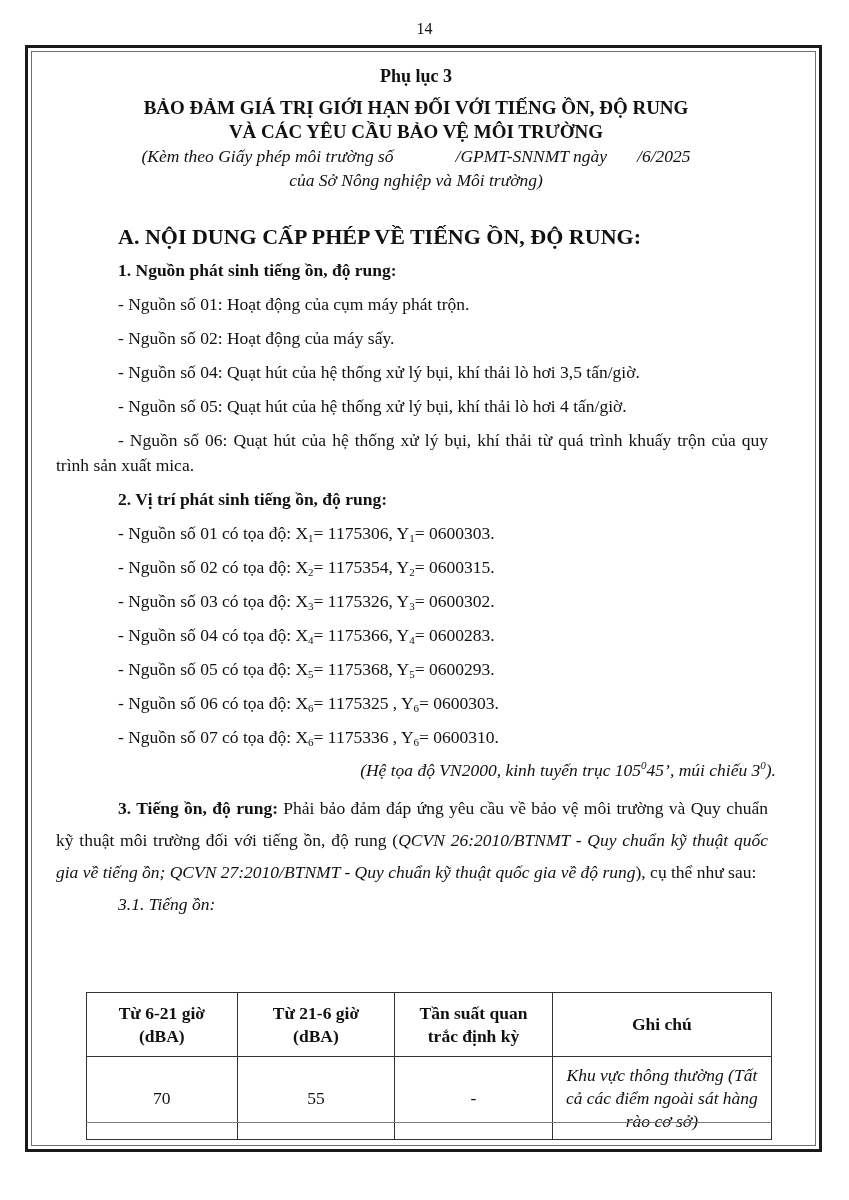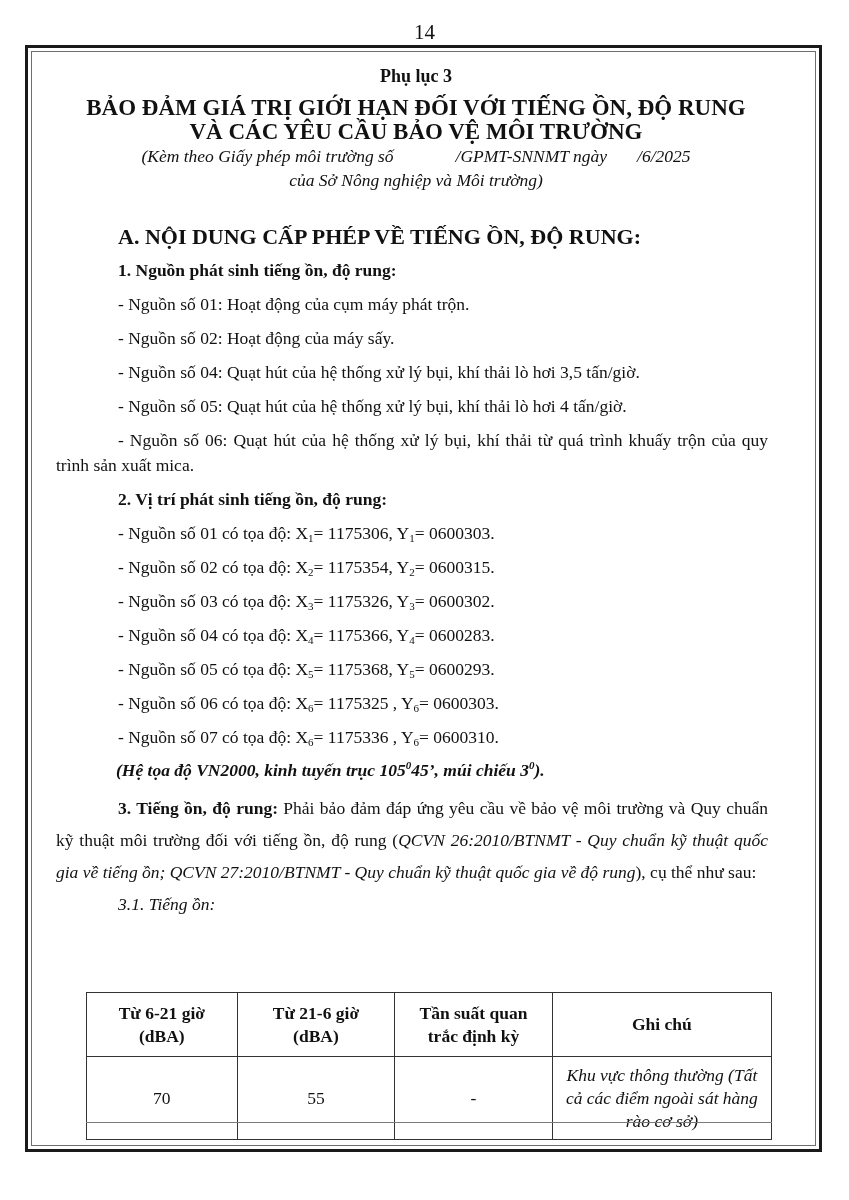--- a/index.html
+++ b/index.html
@@ -2,45 +2,45 @@
 <html><head>
 <meta charset="utf-8">
 <style>
   html, body { margin: 0; padding: 0; background: #ffffff; }
   body {
     width: 849px; height: 1200px; position: relative; overflow: hidden;
     font-family: "Liberation Serif", "DejaVu Serif", serif; color: #111;
   }
   .page-number {
     position: absolute; top: 20px; left: 0; width: 849px; text-align: center;
-    font-size: 21px;
+    font-size: 16px;
   }
   .frame {
     position: absolute; left: 25px; top: 45px; width: 797px; height: 1107px;
     border: 3px solid #1a1a1a; box-sizing: border-box;
   }
   .frame-inner {
     position: absolute; left: 3px; top: 3px; right: 3px; bottom: 3px;
     border: 1.5px solid #6f6f6f; box-sizing: border-box;
   }
   .content {
     position: absolute; left: 56px; top: 58px; width: 720px;
     font-size: 17.5px; line-height: 25px;
   }
   .center { text-align: center; }
   .appendix { font-weight: bold; font-size: 18px; margin-top: 6px; }
-  .title { font-weight: bold; font-size: 23px; line-height: 24px; margin-top: 7px; }
+  .title { font-weight: bold; font-size: 19px; line-height: 24px; margin-top: 7px; }
   .subtitle { font-style: italic; line-height: 24px; }
   .subtitle .gap { display: inline-block; width: 62px; }
   .subtitle .gap2 { display: inline-block; width: 30px; }
   .section-a { font-weight: bold; margin-top: 32px; padding-left: 62px; font-size: 22px; }
   .h2 { font-weight: bold; padding-left: 62px; margin-top: 9px; }
   .line { padding-left: 62px; margin-top: 9px; }
   .indent-para { text-indent: 62px; text-align: justify; margin-top: 9px; padding-right: 8px; }
-  .note { text-align: left; font-style: italic; margin-top: 8px; padding-left: 60px; font-weight: bold; }
+  .note { text-align: right; font-style: italic; margin-top: 8px; padding-left: 60px; }
   .para3 { text-indent: 62px; text-align: justify; margin-top: 9px; padding-right: 8px; line-height: 32px; }
   .b { font-weight: bold; }
   .i { font-style: italic; }
   sub { font-size: 11px; vertical-align: -3px; line-height: 0; }
   sup { font-size: 11px; line-height: 0; }
   .sub31 { font-style: italic; padding-left: 62px; margin-top: 4px; }
   table.noise {
     position: absolute; left: 86px; top: 992px; width: 686px; border-collapse: collapse;
     font-size: 17.5px; line-height: 23px;
   }

